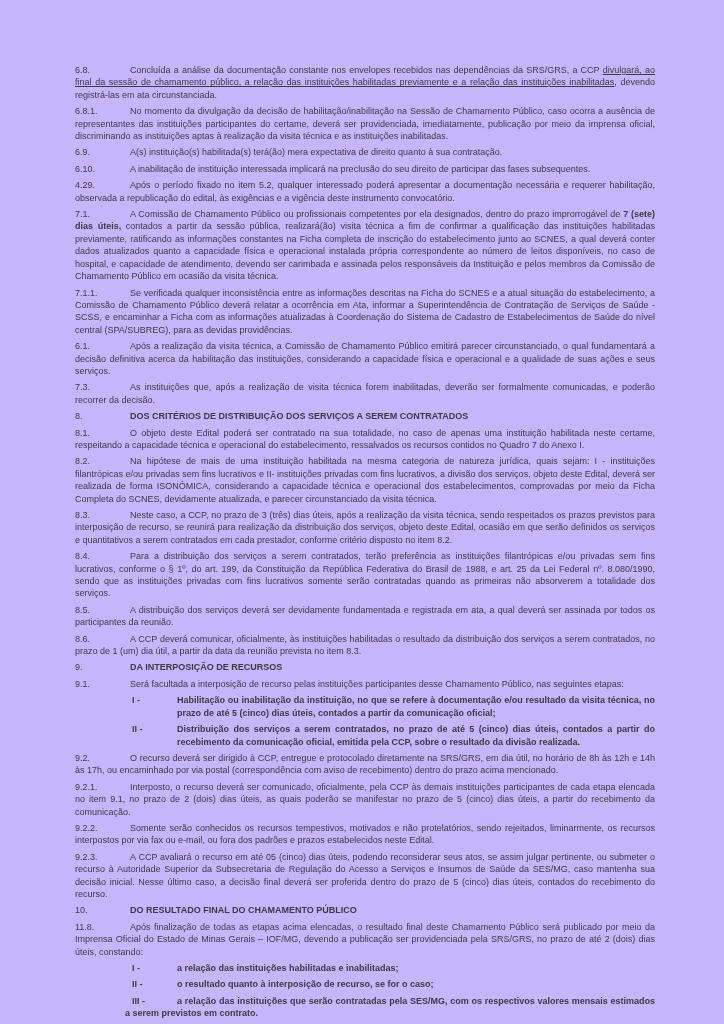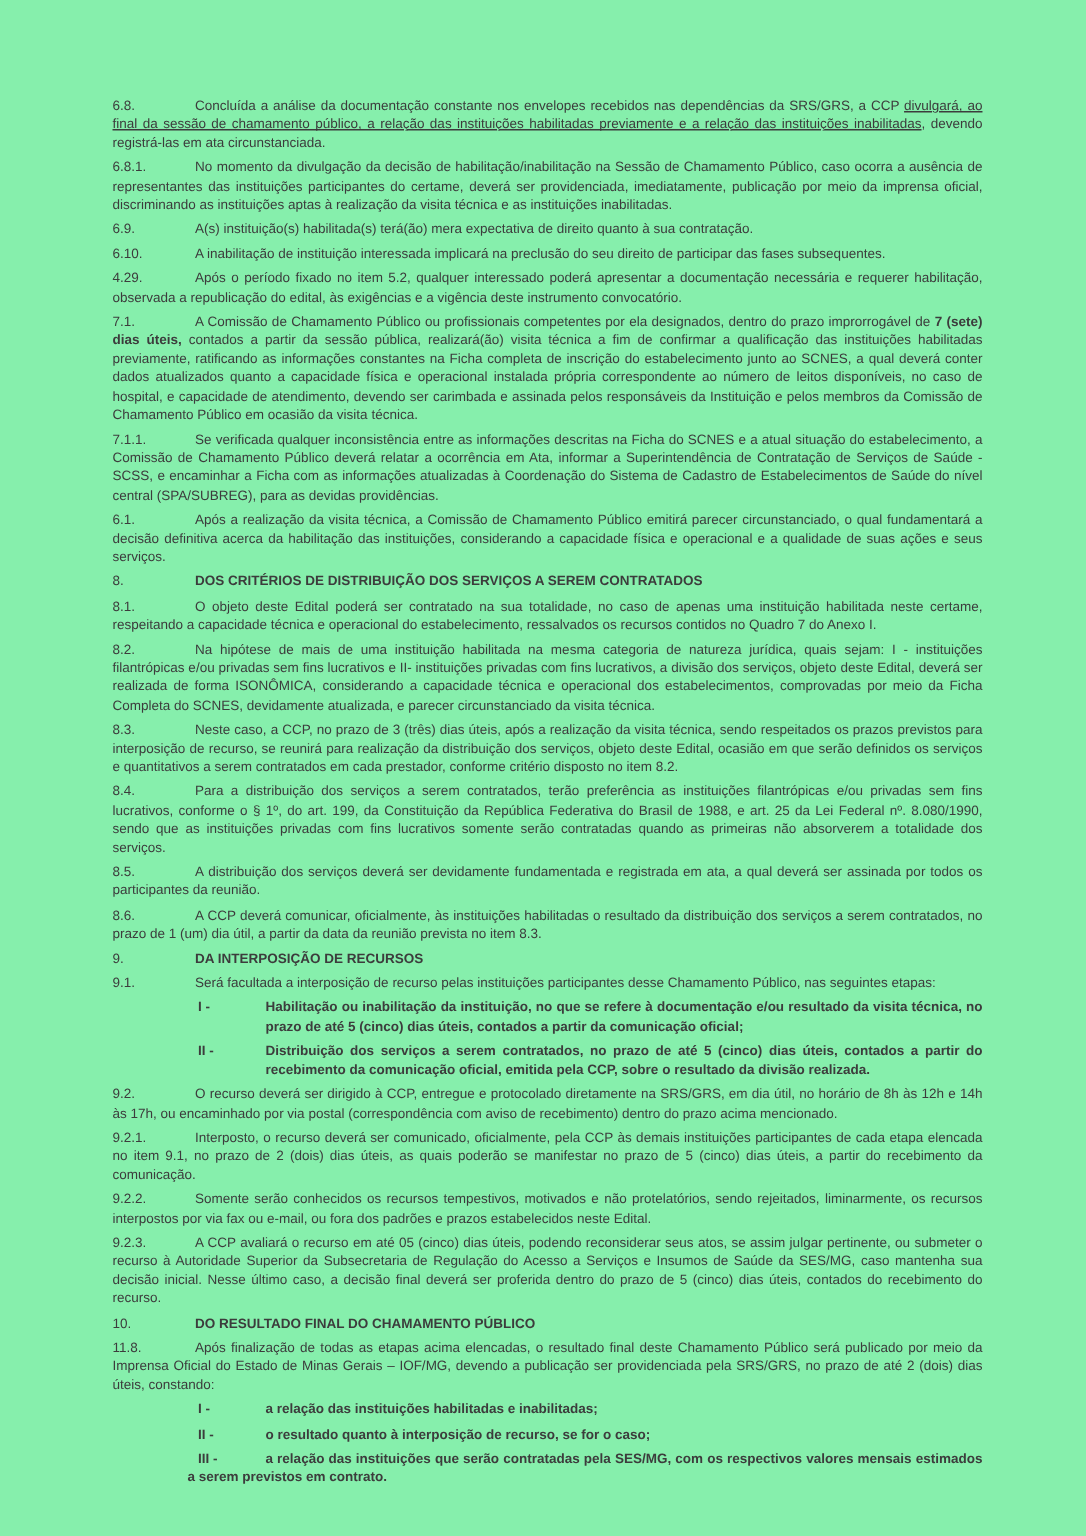--- a/index.html
+++ b/index.html
@@ -6,21 +6,21 @@
     margin: 0;
     padding: 0;
     background: #ffffff;
   }
   .page {
     position: relative;
     width: 724px;
     height: 1024px;
     box-sizing: border-box;
     padding: 64px 69px 30px 75px;
-    background: #86efac;
+    background: #c4b5fd;
     font-family: "Liberation Sans", "DejaVu Sans", sans-serif;
     font-size: 9px;
     line-height: 12.4px;
     color: #3c3c3c;
     text-align: justify;
     overflow: hidden;
   }
   .para {
     margin: 0 0 4px 0;
   }
@@ -64,20 +64,21 @@
 
   <div class="para"><span class="num">4.29.</span><span>Após o período fixado no item 5.2, qualquer interessado poderá apresentar a documentação necessária e requerer habilitação, observada a republicação do edital, às exigências e a vigência deste instrumento convocatório.</span></div>
 
 
   <div class="para"><span class="num">7.1.</span><span>A Comissão de Chamamento Público ou profissionais competentes por ela designados, dentro do prazo improrrogável de </span><span class="b">7 (sete) dias úteis,</span><span> contados a partir da sessão pública, realizará(ão) visita técnica a fim de confirmar a qualificação das instituições habilitadas previamente, ratificando as informações constantes na Ficha completa de inscrição do estabelecimento junto ao SCNES, a qual deverá conter dados atualizados quanto a capacidade física e operacional instalada própria correspondente ao número de leitos disponíveis, no caso de hospital, e capacidade de atendimento, devendo ser carimbada e assinada pelos responsáveis da Instituição e pelos membros da Comissão de Chamamento Público em ocasião da visita técnica.</span></div>
 
   <div class="para"><span class="num">7.1.1.</span><span>Se verificada qualquer inconsistência entre as informações descritas na Ficha do SCNES e a atual situação do estabelecimento, a Comissão de Chamamento Público deverá relatar a ocorrência em Ata, informar a Superintendência de Contratação de Serviços de Saúde - SCSS, e encaminhar a Ficha com as informações atualizadas à Coordenação do Sistema de Cadastro de Estabelecimentos de Saúde do nível central (SPA/SUBREG), para as devidas providências.</span></div>
 
   <div class="para"><span class="num">6.1.</span><span>Após a realização da visita técnica, a Comissão de Chamamento Público emitirá parecer circunstanciado, o qual fundamentará a decisão definitiva acerca da habilitação das instituições, considerando a capacidade física e operacional e a qualidade de suas ações e seus serviços.</span></div>
 
+  <div class="para"><span class="num">7.3.</span><span>As instituições que, após a realização de visita técnica forem inabilitadas, deverão ser formalmente comunicadas, e poderão recorrer da decisão.</span></div>
 
   <div class="para heading"><span class="num">8.</span><span class="ht">DOS CRITÉRIOS DE DISTRIBUIÇÃO DOS SERVIÇOS A SEREM CONTRATADOS</span></div>
 
   <div class="para"><span class="num">8.1.</span><span>O objeto deste Edital poderá ser contratado na sua totalidade, no caso de apenas uma instituição habilitada neste certame, respeitando a capacidade técnica e operacional do estabelecimento, ressalvados os recursos contidos no Quadro 7 do Anexo I.</span></div>
 
   <div class="para"><span class="num">8.2.</span><span>Na hipótese de mais de uma instituição habilitada na mesma categoria de natureza jurídica, quais sejam: I - instituições filantrópicas e/ou privadas sem fins lucrativos e II- instituições privadas com fins lucrativos, a divisão dos serviços, objeto deste Edital, deverá ser realizada de forma ISONÔMICA, considerando a capacidade técnica e operacional dos estabelecimentos, comprovadas por meio da Ficha Completa do SCNES, devidamente atualizada, e parecer circunstanciado da visita técnica.</span></div>
 
   <div class="para"><span class="num">8.3.</span><span>Neste caso, a CCP, no prazo de 3 (três) dias úteis, após a realização da visita técnica, sendo respeitados os prazos previstos para interposição de recurso, se reunirá para realização da distribuição dos serviços, objeto deste Edital, ocasião em que serão definidos os serviços e quantitativos a serem contratados em cada prestador, conforme critério disposto no item 8.2.</span></div>
 
   <div class="para"><span class="num">8.4.</span><span>Para a distribuição dos serviços a serem contratados, terão preferência as instituições filantrópicas e/ou privadas sem fins lucrativos, conforme o § 1º, do art. 199, da Constituição da República Federativa do Brasil de 1988, e art. 25 da Lei Federal nº. 8.080/1990, sendo que as instituições privadas com fins lucrativos somente serão contratadas quando as primeiras não absorverem a totalidade dos serviços.</span></div>

